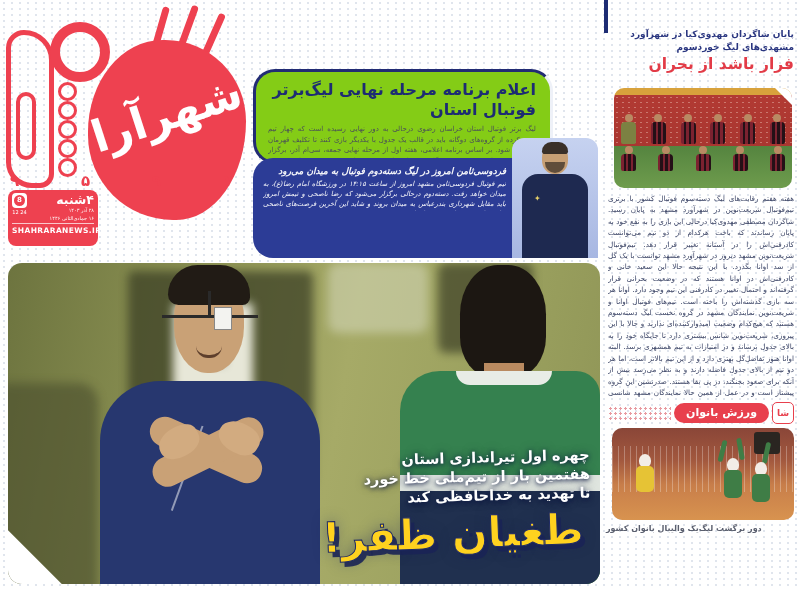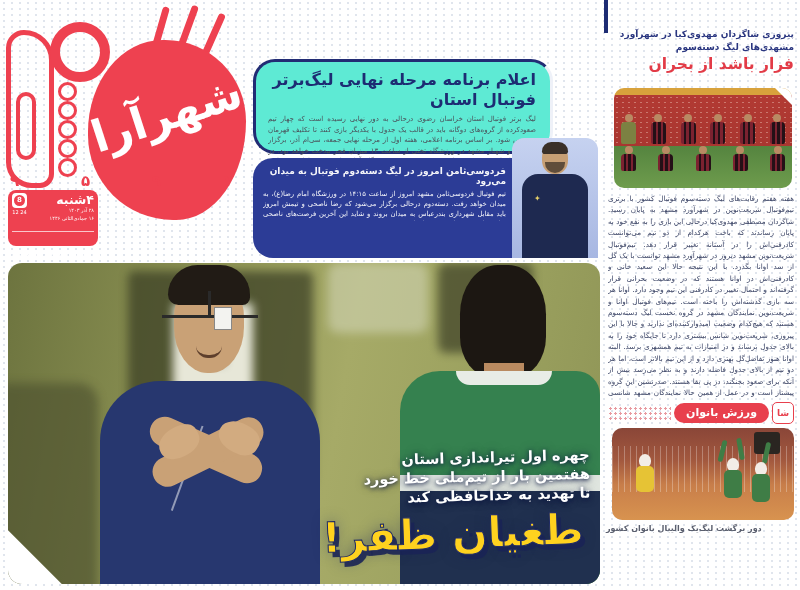--- a/index.html
+++ b/index.html
@@ -28,34 +28,34 @@
   .date-box{position:absolute;left:2px;top:186px;width:90px;height:56px;background:#ee4150;border-radius:8px;
             color:#fff;direction:rtl;padding:3px 4px;box-sizing:border-box;}
   .date-top{display:flex;gap:3px;}
   .day-name{font-size:12.5px;font-weight:bold;line-height:13px;}
   .date-lines{font-size:5px;line-height:6.5px;opacity:.95;margin-top:1px;}
   .badge-wrap{margin-right:auto;display:flex;flex-direction:column;align-items:center;}
   .pages-badge{width:15px;height:15px;background:#fff;border-radius:4px;display:flex;align-items:center;justify-content:center;}
   .pages-badge i{width:11px;height:11px;background:#ee4150;border-radius:50%;font-style:normal;
             color:#fff;font-size:7px;line-height:11px;text-align:center;font-weight:bold;}
   .badge-nums{font-size:5px;margin-top:1px;}
-  .website{border-top:1px solid rgba(255,255,255,.7);margin-top:10px;padding-top:20px;text-align:right;
+  .website{border-top:1px solid rgba(255,255,255,.7);margin-top:2px;padding-top:2px;text-align:right;
             font-size:7.5px;font-weight:bold;letter-spacing:.4px;direction:ltr;}
 
   
-  .lead-card{position:absolute;left:253px;top:59px;width:300px;height:95px;background:#5eead4;
+  .lead-card{position:absolute;left:253px;top:69px;width:300px;height:95px;background:#84cc16;
              border:3.5px solid #222c74;border-right-color:#eef1f8;border-radius:22px;
              box-sizing:border-box;padding:8px 14px 6px 12px;direction:rtl;text-align:right;}
   .lead-headline{margin:0 0 4px;color:#1d2c73;font-size:16px;font-weight:bold;line-height:20px;}
   .lead-body{margin:0;color:#4a4f58;font-size:7px;line-height:10.5px;text-align:justify;overflow:hidden;max-height:52px;}
 
   
   .blue-card{position:absolute;left:253px;top:158px;width:345px;height:100px;background:#2c3c96;
              border-radius:20px;}
-  .blue-text{position:absolute;right:92px;left:10px;top:8px;bottom:6px;direction:rtl;text-align:right;color:#fff;}
+  .blue-text{position:absolute;right:92px;left:10px;top:8px;bottom:6px;direction:rtl;text-align:right;color:#fff;font-style:italic;}
   .blue-kicker{font-size:9px;font-weight:bold;opacity:.95;margin-bottom:3px;}
   .blue-headline{margin:0 0 4px;font-size:18.5px;font-weight:bold;line-height:22px;}
   .blue-body{margin:0;font-size:6.8px;line-height:10px;text-align:justify;opacity:.96;overflow:hidden;max-height:32px;}
   .coach-photo{position:absolute;left:512px;top:138px;width:86px;height:120px;border-radius:12px 12px 0 0;
              background:linear-gradient(180deg,#c6d2f0,#a7b7e2);overflow:hidden;}
   .coach-head{position:absolute;left:30px;top:6px;width:26px;height:30px;background:#c79f74;border-radius:45%;}
   .coach-hair{position:absolute;left:30px;top:4px;width:26px;height:12px;background:#3a3028;border-radius:13px 13px 4px 4px;}
   .coach-beard{position:absolute;left:33px;top:24px;width:20px;height:11px;background:#46382c;border-radius:0 0 10px 10px;opacity:.8;}
   .coach-torso{position:absolute;left:10px;top:36px;width:66px;height:84px;background:#1e2950;border-radius:16px 16px 0 0;}
   .coach-badge{position:absolute;left:22px;top:56px;color:#e8d26a;font-size:8px;}
@@ -251,22 +251,22 @@
     <div class="photo-caption">
       <div>چهره اول تیراندازی استان</div>
       <div>هفتمین بار از تیم‌ملی خط خورد</div>
       <div>تا تهدید به خداحافظی کند</div>
     </div>
     <div class="photo-headline">طغیان ظفر!</div>
   </div>
 
   <aside class="right-col">
     <div class="derby-kicker">
-      <div>پیروزی شاگردان مهدوی‌کیا در شهرآورد</div>
-      <div>مشهدی‌های لیگ دسته‌سوم</div>
+      <div>پایان شاگردان مهدوی‌کیا در شهرآورد</div>
+      <div>مشهدی‌های لیگ خورد‌سوم</div>
     </div>
     <h2 class="derby-headline">فرار باشد از بحران</h2>
 
     <div class="team-photo">
       <div class="seat-dots"></div>
       <div class="t-row standing">
         <span class="pl gk"></span>
         <span class="pl"></span>
         <span class="pl"></span>
         <span class="pl"></span>

